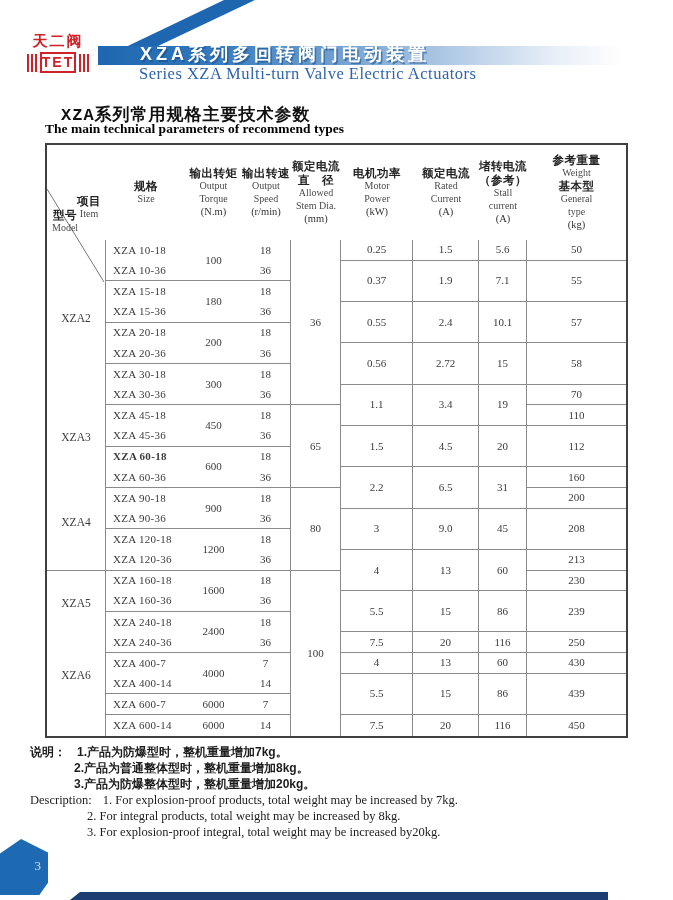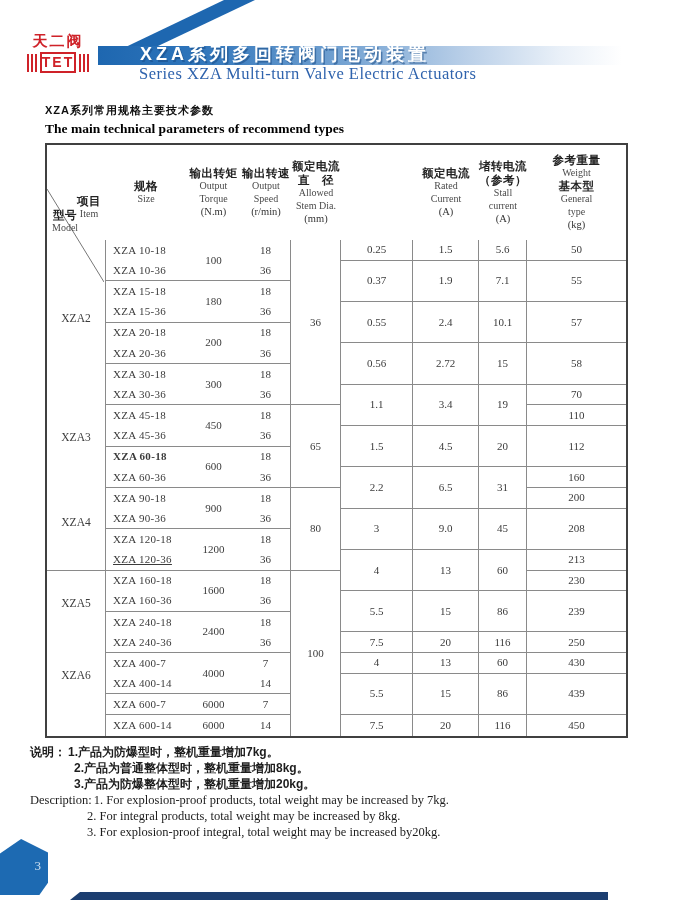--- a/index.html
+++ b/index.html
@@ -16,22 +16,22 @@
   .subtitle-en{position:absolute;left:139px;top:64px;font-size:16.5px;color:#2f63ad;
     letter-spacing:0.5px;white-space:nowrap;}
   .logo{position:absolute;left:18px;top:21px;width:80px;height:64px;background:#ffffff;
     border-radius:3px;display:flex;flex-direction:column;align-items:center;justify-content:center;}
   .logo-cn{font-family:sans-serif;font-weight:900;font-size:15px;letter-spacing:2px;color:#cf2229;line-height:1;}
   .logo-tet{display:flex;align-items:center;margin-top:4px;}
   .tet-bars{display:flex;gap:2px;margin:0 3px;}
   .tet-bars i{display:block;width:2px;height:18px;background:#cf2229;}
   .tet-box{border:2px solid #cf2229;color:#cf2229;font-family:sans-serif;font-weight:900;
     font-size:14px;letter-spacing:2px;padding:0 0;line-height:17px;}
-  .section-cn{position:absolute;left:45px;top:103px;font-family:Liberation Sans, sans-serif;font-weight:700;
-    font-size:11px;letter-spacing:1px;color:#111;}
+  .section-cn{position:absolute;left:61px;top:103px;font-family:Liberation Mono, monospace;font-weight:700;
+    font-size:17px;letter-spacing:1px;color:#111;}
   .section-en{position:absolute;left:45px;top:121px;font-size:13.5px;font-weight:700;color:#000000;}
   
   .tbl{position:absolute;left:45px;top:143px;width:583px;height:595px;box-sizing:border-box;
     border:2px solid #404040;display:grid;
     grid-template-columns:59px 80px 55px 50px 50px 72px 66px 48px auto;
     grid-template-rows:95px repeat(24, 20.666px);}
   .cell{display:flex;align-items:center;justify-content:center;font-size:11px;color:#3b3b3b;
     border:0 solid #8a8a8a;box-sizing:border-box;line-height:1;}
   .br{border-right-width:1px;}
   .bb{border-bottom-width:1px;}
@@ -46,21 +46,21 @@
   .corner .tr{position:absolute;right:5px;top:5px;text-align:center;}
   .corner .bl{position:absolute;left:5px;bottom:6px;text-align:center;}
   .model-label{position:absolute;left:0;width:100%;text-align:center;transform:translateY(-50%);
     font-size:11.5px;color:#3b3b3b;}
   
   .notes{position:absolute;left:30px;top:744px;width:560px;}
   .note-cn{font-family:sans-serif;font-weight:700;font-size:12px;color:#1c1c1c;line-height:16px;}
   .note-cn.ind{margin-left:44px;}
   .note-en{font-size:12.5px;color:#1c1c1c;line-height:16px;}
   .note-en.ind{margin-left:57px;}
-  .note-row{display:flex;gap:2px;align-items:center;}
+  .note-row{display:flex;gap:11px;align-items:center;}
   
   .page-badge{position:absolute;left:0;top:839px;width:48px;height:56px;background:#1d6ab2;
     clip-path:polygon(44% 0%,100% 24%,100% 78%,82% 100%,0% 100%,0% 26%);}
   .page-num{position:absolute;right:7px;top:19px;color:#cfe0f0;font-size:13px;}
   .bottom-bar{position:absolute;left:70px;top:892px;width:538px;height:8px;background:#1c3e70;
     clip-path:polygon(10px 0,100% 0,100% 100%,0 100%);}
 </style>
 </head>
 <body>
 
@@ -125,20 +125,26 @@
   </div>
 
   <div class="hcell bb br" style="grid-column:5;grid-row:1;">
     <div class="hcn">额定电流</div>
     <div class="hcn">直　径</div>
     <div class="hen">Allowed</div>
     <div class="hen">Stem Dia.</div>
     <div class="hunit">(mm)</div>
   </div>
 
+  <div class="hcell bb br" style="grid-column:6;grid-row:1;">
+    <div class="hcn">电机功率</div>
+    <div class="hen">Motor</div>
+    <div class="hen">Power</div>
+    <div class="hunit">(kW)</div>
+  </div>
 
   <div class="hcell bb br" style="grid-column:7;grid-row:1;">
     <div class="hcn">额定电流</div>
     <div class="hen">Rated</div>
     <div class="hen">Current</div>
     <div class="hunit">(A)</div>
   </div>
 
   <div class="hcell bb br" style="grid-column:8;grid-row:1;">
     <div class="hcn">堵转电流</div>
@@ -173,21 +179,21 @@
     <div class="cell spec bb" style="grid-area: 7 / 2 / 8;">XZA 20-36</div>
     <div class="cell spec" style="grid-area: 8 / 2 / 9;">XZA 30-18</div>
     <div class="cell spec bb" style="grid-area: 9 / 2 / 10;">XZA 30-36</div>
     <div class="cell spec" style="grid-area: 10 / 2 / 11;">XZA 45-18</div>
     <div class="cell spec bb" style="grid-area: 11 / 2 / 12;">XZA 45-36</div>
     <div class="cell spec" style="grid-area: 12 / 2 / 13; font-weight: bold;">XZA 60-18</div>
     <div class="cell spec bb" style="grid-area: 13 / 2 / 14;">XZA 60-36</div>
     <div class="cell spec" style="grid-area: 14 / 2 / 15;">XZA 90-18</div>
     <div class="cell spec bb" style="grid-area: 15 / 2 / 16;">XZA 90-36</div>
     <div class="cell spec" style="grid-area: 16 / 2 / 17;">XZA 120-18</div>
-    <div class="cell spec bb" style="grid-area: 17 / 2 / 18; text-decoration: underline;">XZA 120-36</div>
+    <div class="cell spec bb" style="grid-area: 17 / 2 / 18;">XZA 120-36</div>
     <div class="cell spec" style="grid-area: 18 / 2 / 19;">XZA 160-18</div>
     <div class="cell spec bb" style="grid-area: 19 / 2 / 20;">XZA 160-36</div>
     <div class="cell spec" style="grid-area: 20 / 2 / 21;">XZA 240-18</div>
     <div class="cell spec bb" style="grid-area: 21 / 2 / 22;">XZA 240-36</div>
     <div class="cell spec" style="grid-area: 22 / 2 / 23;">XZA 400-7</div>
     <div class="cell spec bb" style="grid-area: 23 / 2 / 24;">XZA 400-14</div>
     <div class="cell spec bb" style="grid-area: 24 / 2 / 25;">XZA 600-7</div>
     <div class="cell spec" style="grid-area: 25 / 2 / 26;">XZA 600-14</div>
     <div class="cell br" style="grid-area: 2 / 4 / 3;">18</div>
     <div class="cell br bb" style="grid-area: 3 / 4 / 4;">36</div>

